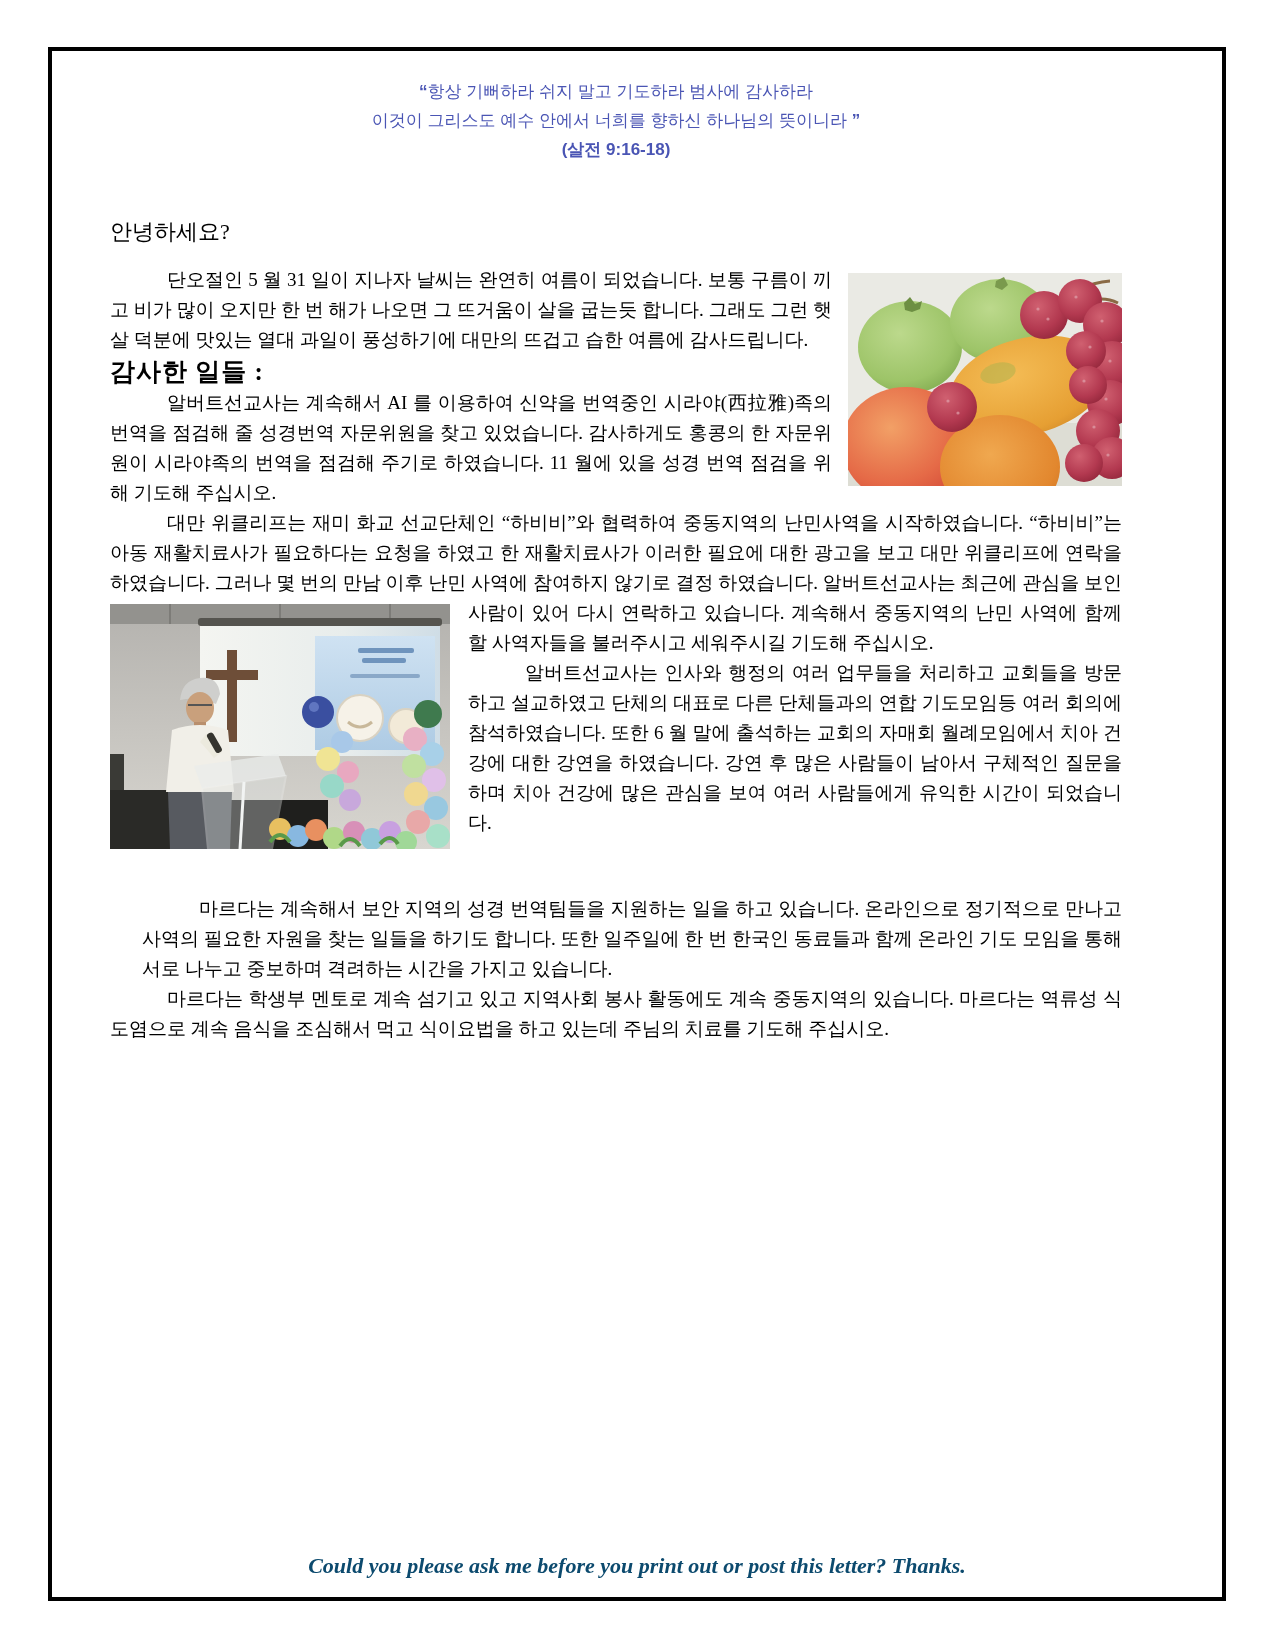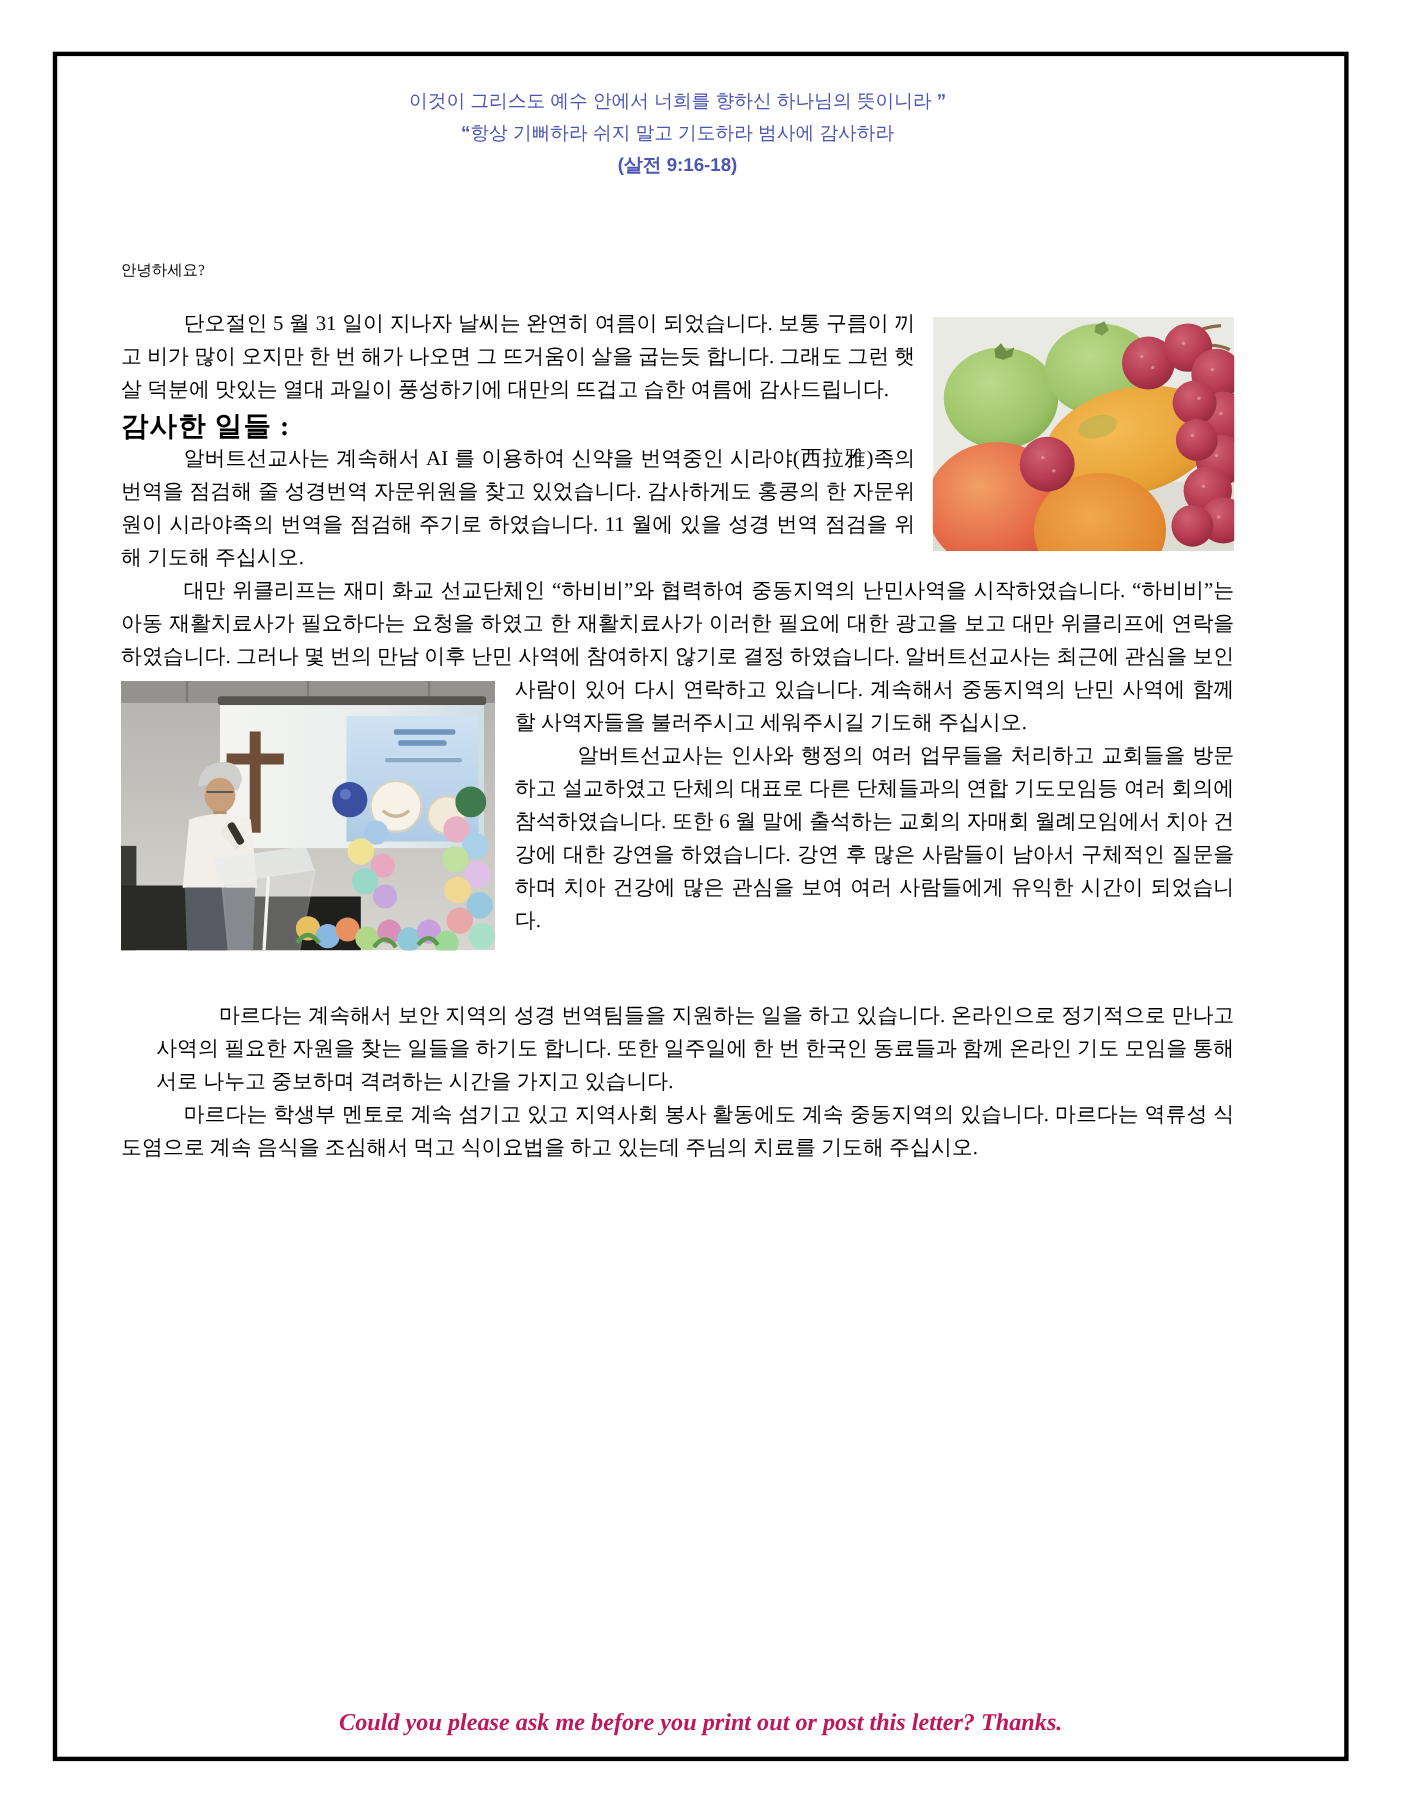--- a/index.html
+++ b/index.html
@@ -16,21 +16,21 @@
     position:absolute;left:58px;top:0;width:1012px;
   }
   .header-quote{
     margin-top:26px;text-align:center;
     font-family:"Liberation Sans","DejaVu Sans",sans-serif;
     font-size:17px;line-height:29px;color:#4a55b4;
   }
   .header-quote .q-mark{font-weight:bold;}
   .header-quote .q-ref{font-weight:bold;}
   .greeting{
-    margin-top:68px;font-size:14px;line-height:30px;
+    margin-top:53px;font-size:22px;line-height:30px;
   }
   .para{
     font-size:19px;line-height:30px;text-align:justify;
     text-indent:57px;margin:0;
   }
   .intro{margin-top:18px;}
   .section-heading{
     font-size:25px;font-weight:bold;letter-spacing:1px;
   }
   .thanks-first{}
@@ -38,33 +38,33 @@
   .photo-fruits{
     float:right;width:274px;height:213px;margin:8px 0 6px 16px;
     display:block;
   }
   .photo-speaker{
     float:left;width:340px;height:245px;margin:6px 18px 6px 0;
     display:inline-block;
   }
   .footer-note{
     position:absolute;left:0;width:100%;top:1502px;text-align:center;
-    font-style:italic;font-weight:bold;font-size:22px;color:#be185d;
+    font-style:italic;font-weight:bold;font-size:22px;color:#0c4a6e;
     font-family:"Liberation Serif","DejaVu Serif",serif;
   }
 </style>
 </head>
 <body>
 
 <div class="frame">
   <div class="content">
 
     <div class="header-quote">
+      <div><span class="q-mark">“</span><span>항상 기뻐하라 쉬지 말고 기도하라 범사에 감사하라</span></div>
       <div><span>이것이 그리스도 예수 안에서 너희를 향하신 하나님의 뜻이니라 </span><span class="q-mark">”</span></div>
-      <div><span class="q-mark">“</span><span>항상 기뻐하라 쉬지 말고 기도하라 범사에 감사하라</span></div>
       <div class="q-ref">(살전 9:16-18)</div>
     </div>
 
     <div class="greeting">안녕하세요?</div>
 
     <p class="para intro">
       <svg class="photo-fruits" viewBox="0 0 274 213" xmlns="http://www.w3.org/2000/svg">
         <defs>
           <radialGradient id="gGuava" cx="40%" cy="35%" r="75%">
             <stop offset="0%" stop-color="#bcd98c"></stop>

